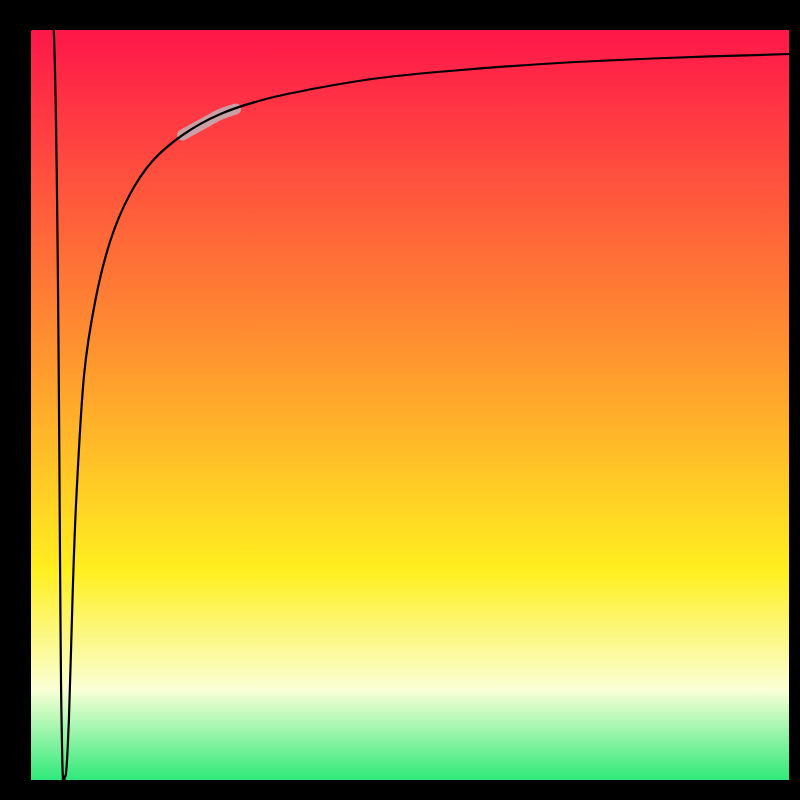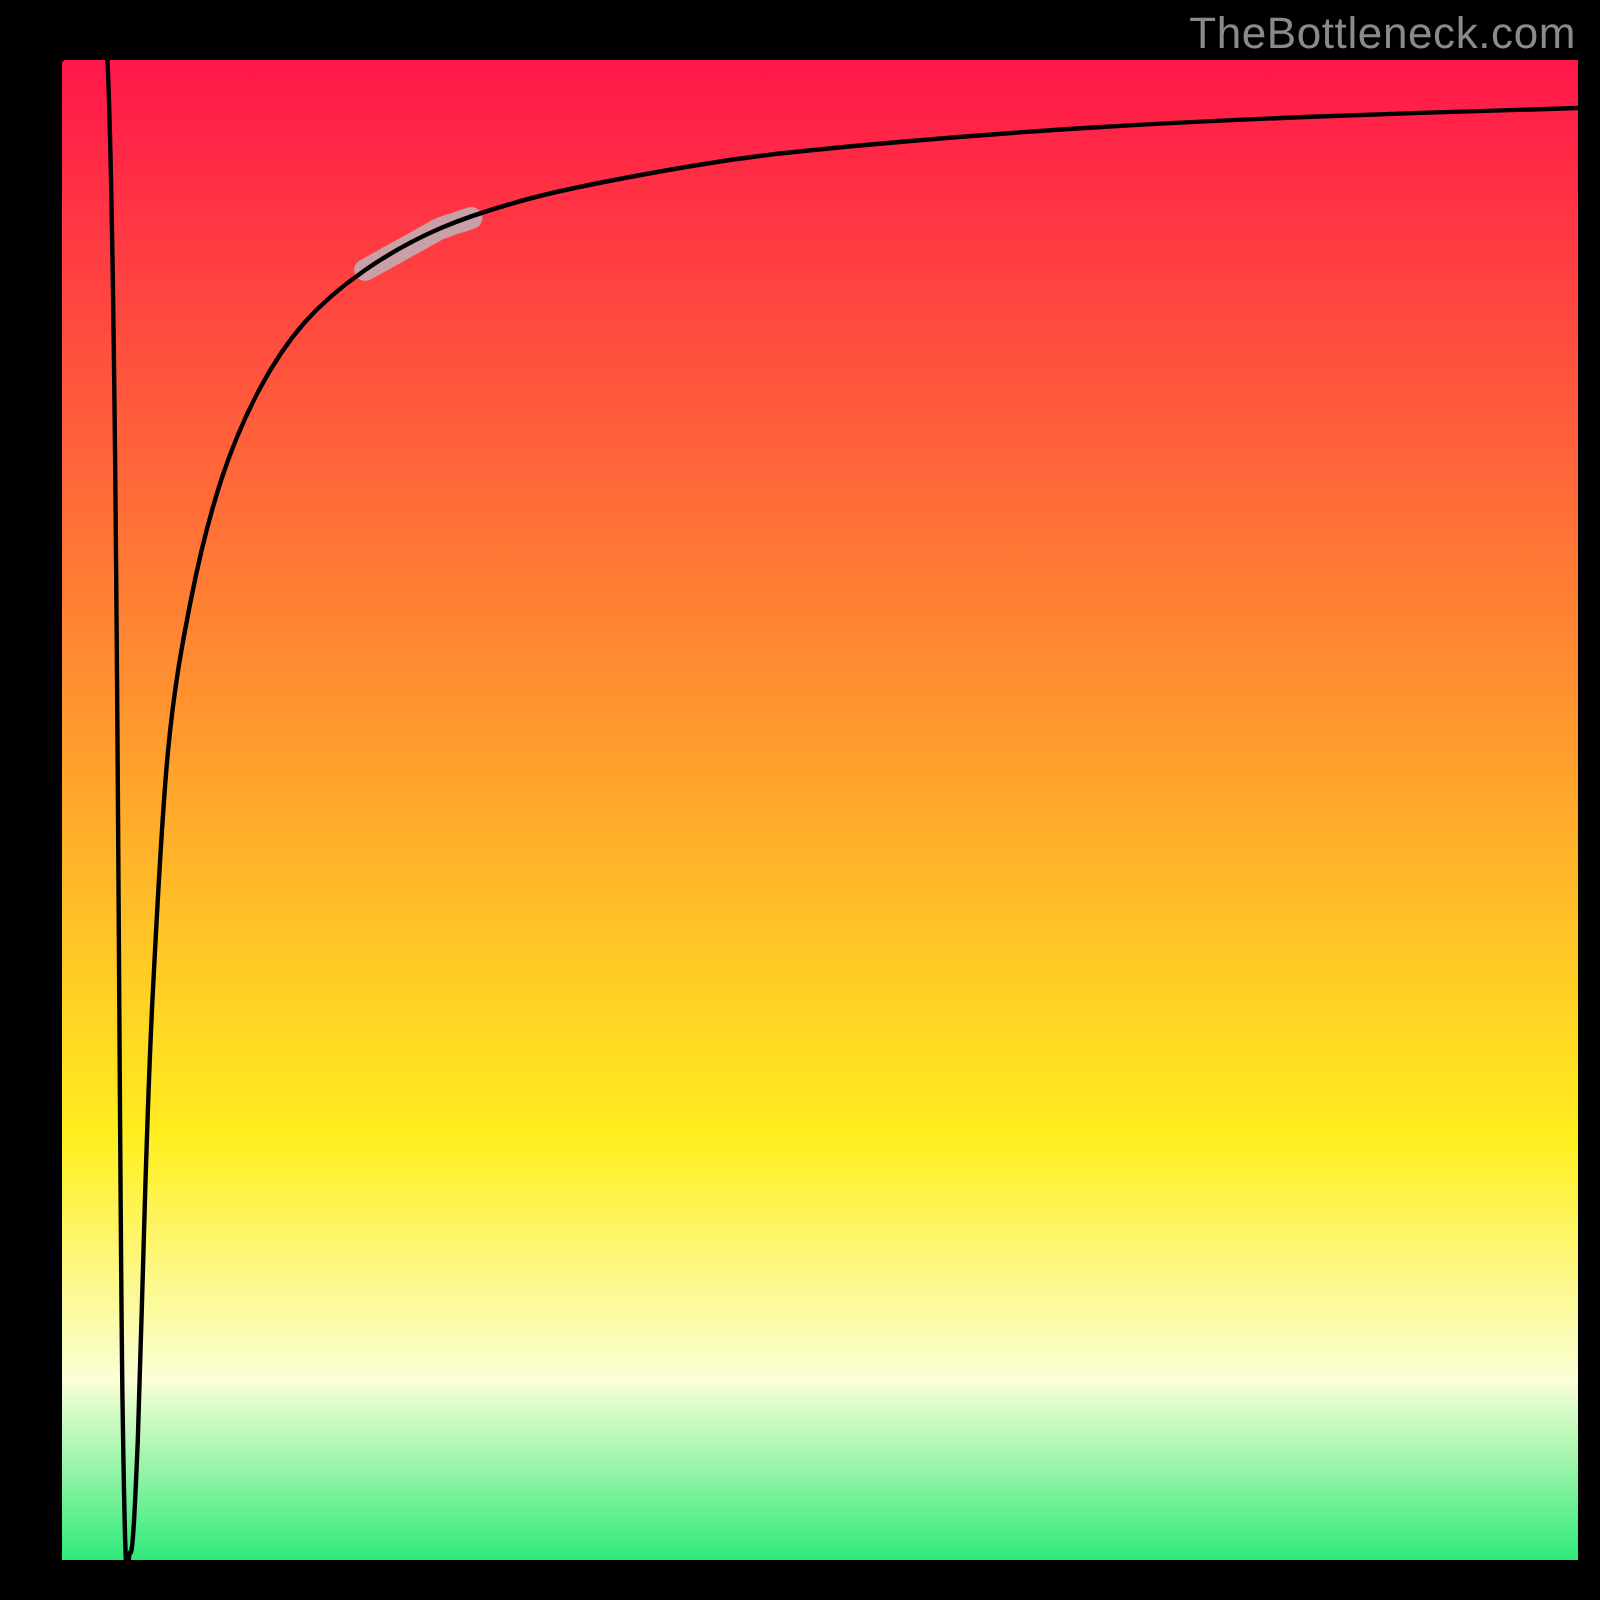--- a/index.html
+++ b/index.html
@@ -30,21 +30,20 @@
   svg {
     position: absolute;
     top: 0;
     left: 0;
   }
 </style>
 </head>
 <body>
 
 <div class="stage">
-  <div class="watermark">TheBottleneck.com</div>
 
   <svg width="800" height="800" viewBox="0 0 800 800">
     <defs>
       <linearGradient id="bgGrad" x1="0" y1="0" x2="0" y2="1">
         <stop id="g0" offset="0%" stop-color="#ff174a"></stop>
         <stop id="g1" offset="45%" stop-color="#ff9a2e"></stop>
         <stop id="g2" offset="72%" stop-color="#ffef1f"></stop>
         <stop id="g3" offset="88%" stop-color="#faffd6"></stop>
         <stop id="g4" offset="100%" stop-color="#2fe97a"></stop>
       </linearGradient>

